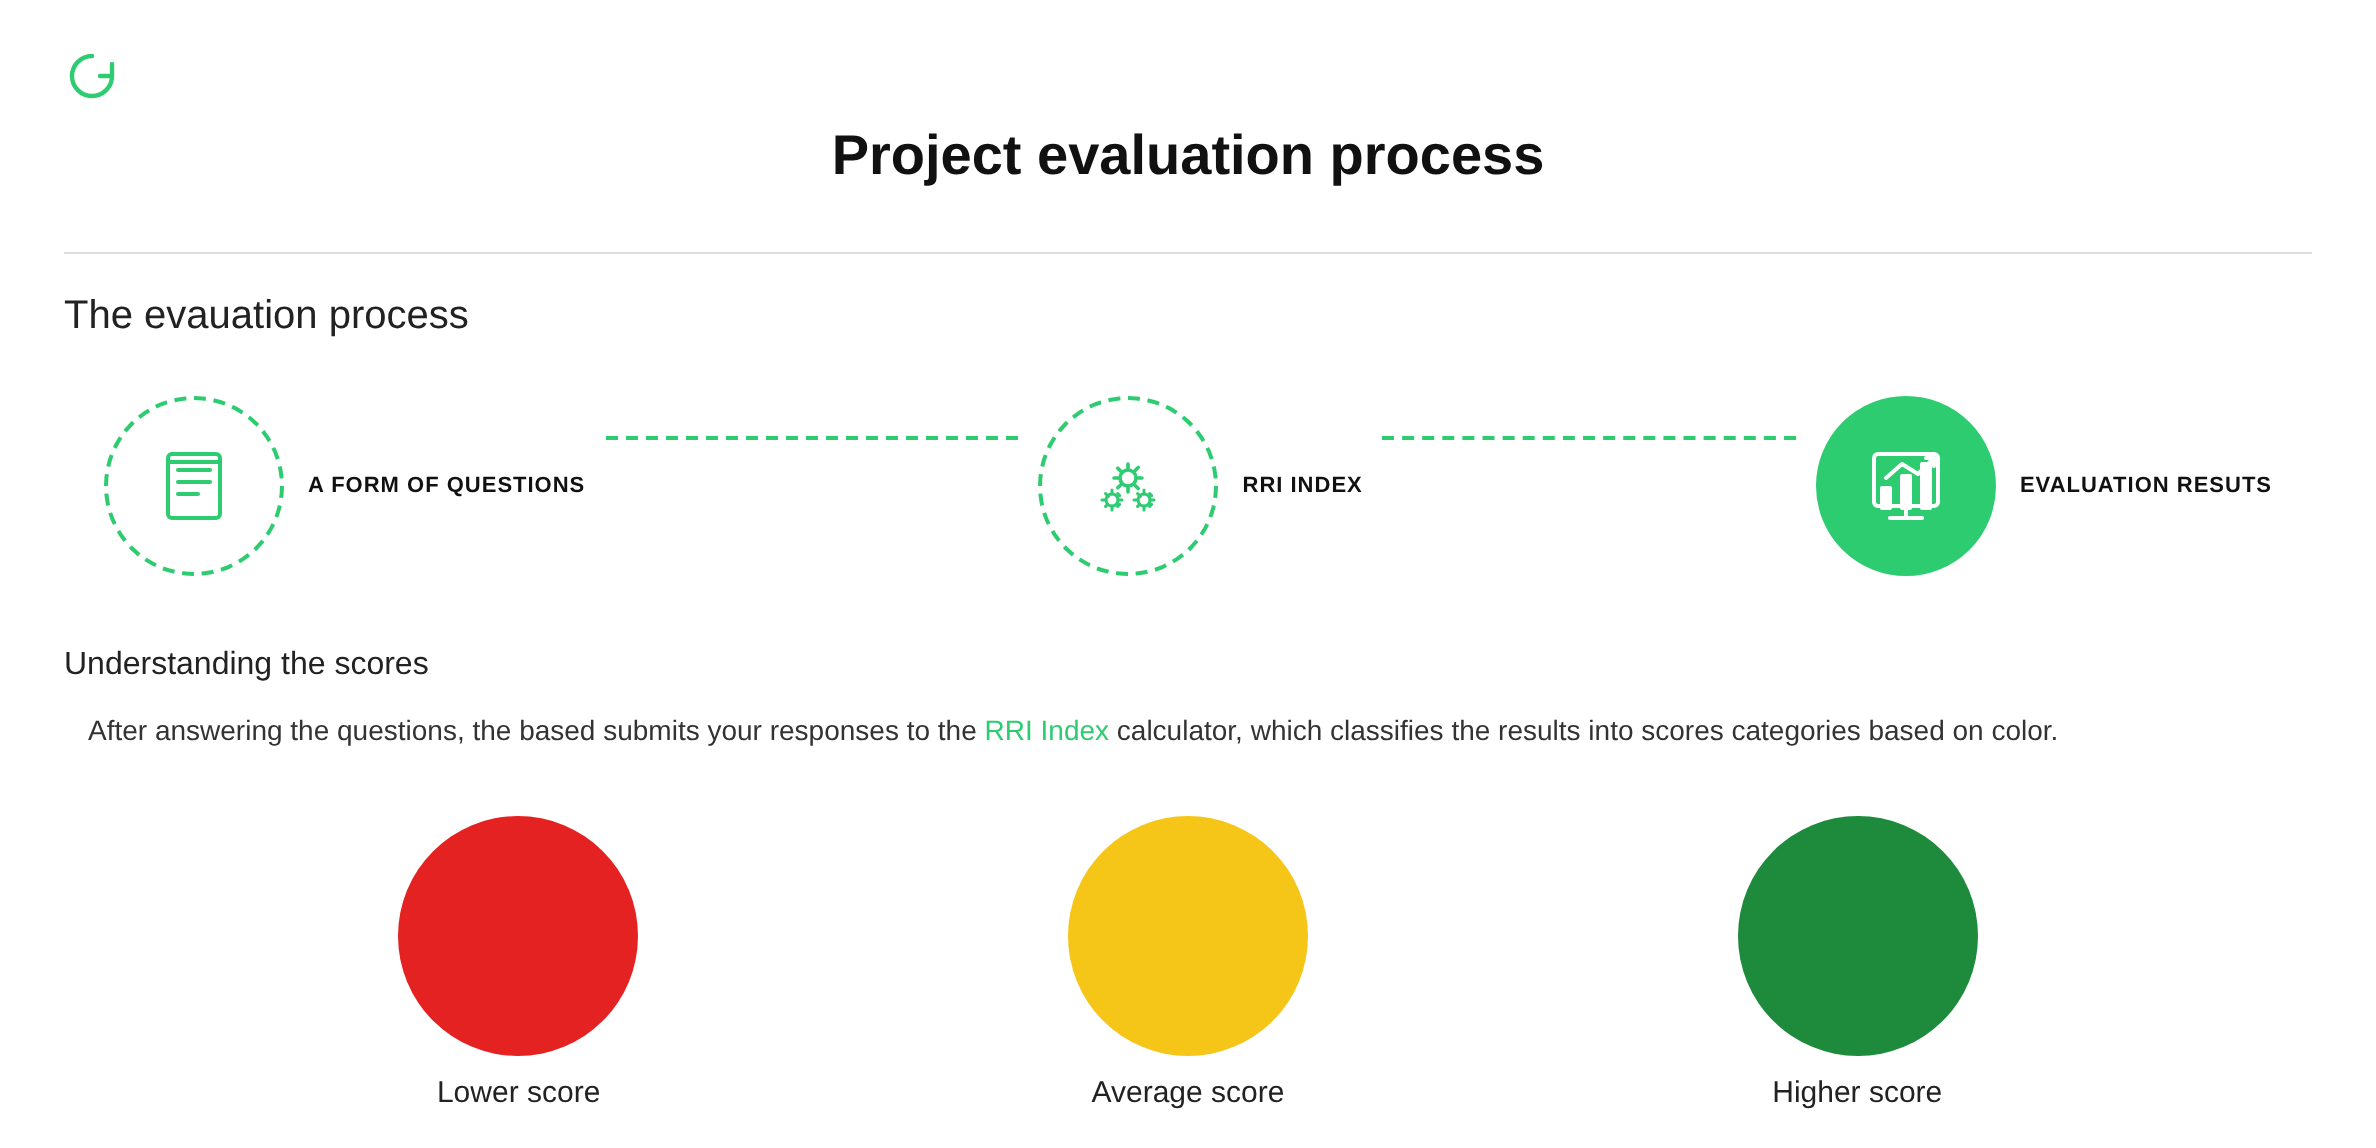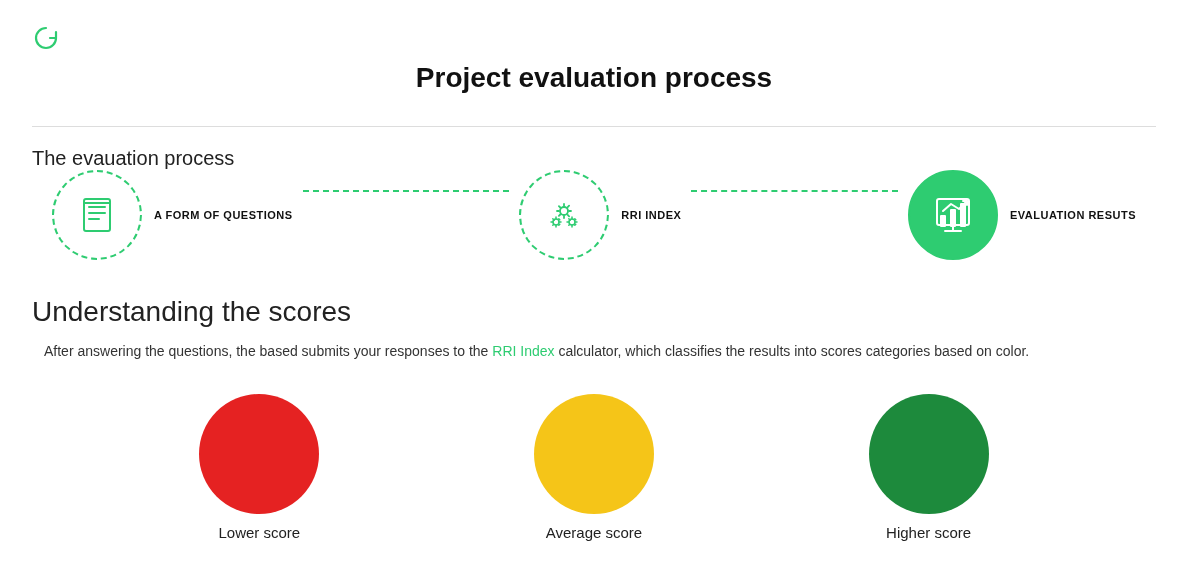--- a/index.html
+++ b/index.html
@@ -29,20 +29,21 @@
     hr.divider {
       border: none;
       border-top: 1px solid #ddd;
       margin-bottom: 20px;
     }
 
     h2.section-title {
       font-size: 20px;
       font-weight: 400;
       color: #222;
+      margin-bottom: 28px;
     }
 
     
     .process-flow {
       display: flex;
       align-items: center;
       justify-content: space-between;
       margin-bottom: 36px;
       padding: 0 20px;
     }
@@ -87,21 +88,21 @@
     .dashed-line {
       flex: 1;
       height: 2px;
       border-top: 2px dashed #2ecc71;
       margin: 0 10px;
       margin-bottom: 48px;
     }
 
     
     h2.scores-title {
-      font-size: 28px;
+      font-size: 16px;
       font-weight: 500;
       color: #222;
       margin-bottom: 12px;
     }
 
     .scores-description {
       font-size: 14px;
       color: #333;
       margin-left: 12px;
       margin-bottom: 32px;

